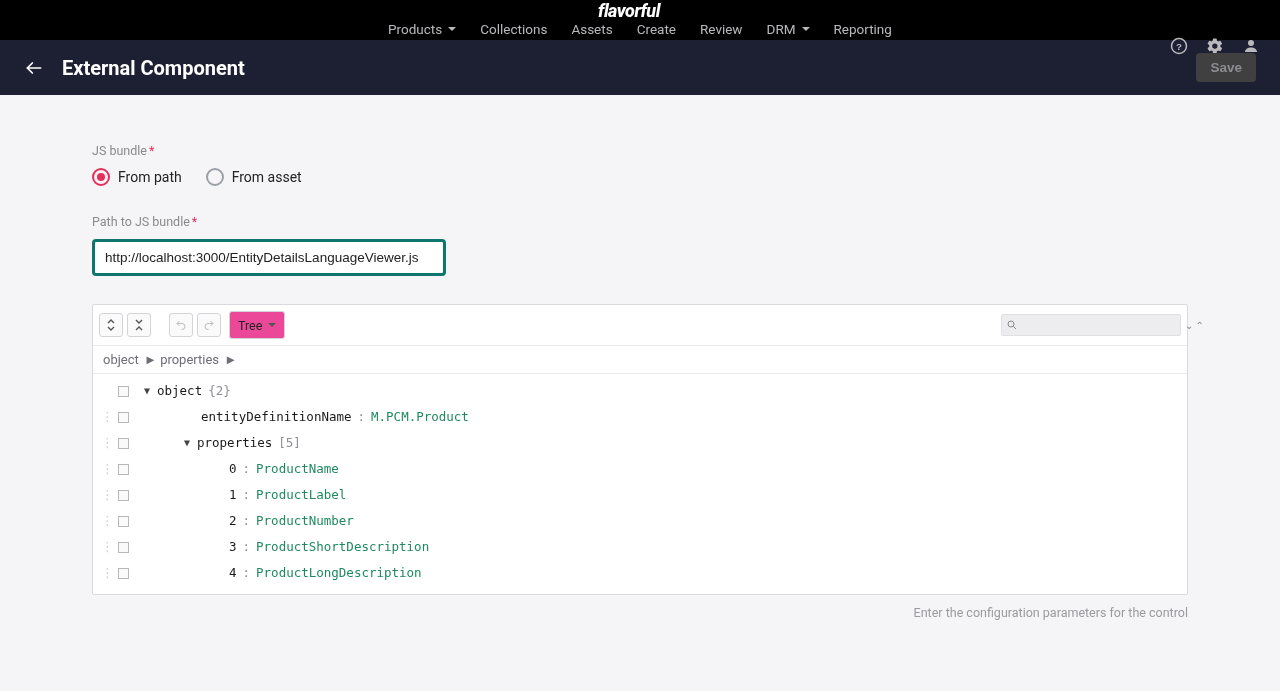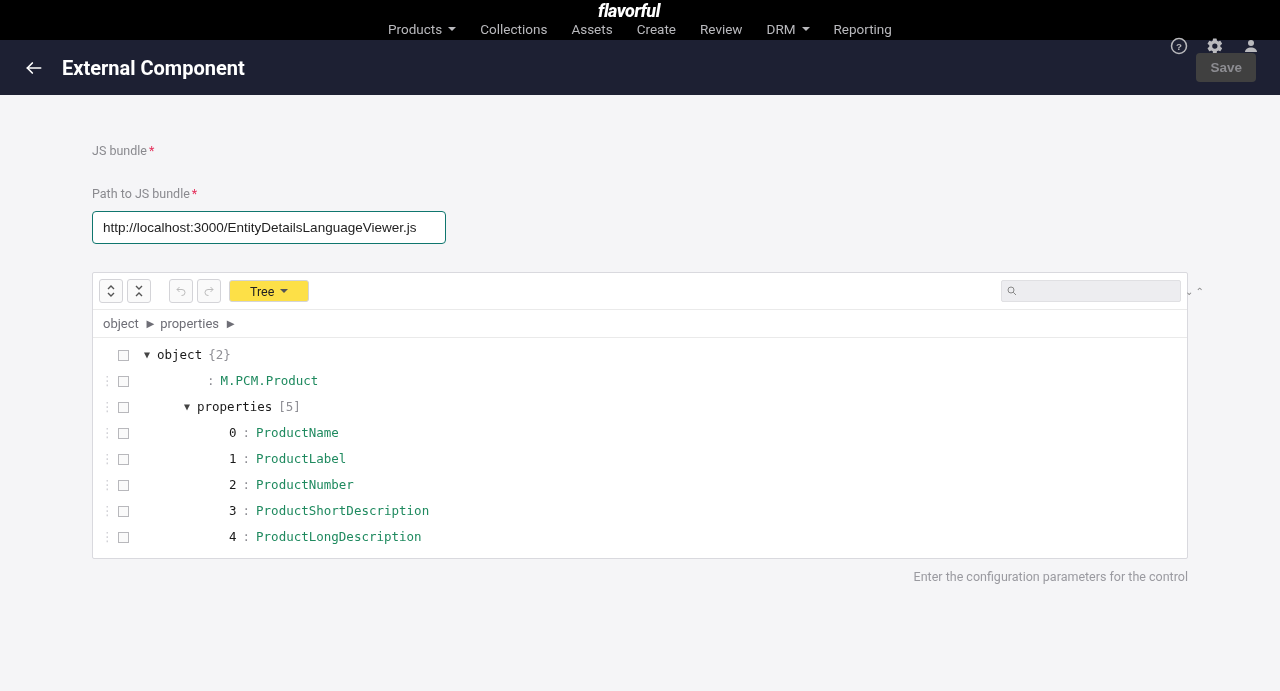--- a/index.html
+++ b/index.html
@@ -17,27 +17,27 @@
 .save-btn { margin-left: auto; background: #404040; color: #8c8c91; border: none; border-radius: 4px; padding: 7px 14px; font-size: 13.5px; font-weight: 600; cursor: default; }
 .content { padding: 48px 92px 40px 92px; }
 .field-group { margin-bottom: 28px; }
 .label { font-size: 12.5px; color: #8a8a8f; margin-bottom: 10px; display: block; }
 .req { color: #e42e5a; margin-left: 2px; }
 .radio-row { display: flex; gap: 24px; align-items: center; font-size: 14px;}
 .radio-opt { display: flex; align-items: center; gap: 8px; cursor: pointer; }
 .radio-outer { width: 18px; height: 18px; border: 2px solid #9aa0a6; border-radius: 50%; display: flex; align-items: center; justify-content: center; }
 .radio-outer.selected { border-color: #e62e5a; }
 .radio-inner { width: 8px; height: 8px; background: #e62e5a; border-radius: 50%; }
-.text-input { width: 354px; padding: 8px 10px; font-size: 13.5px; border: 1px solid #0f766e; border-radius: 4px; color: #222; }
+.text-input { width: 354px; padding: 8px 10px; font-size: 13.5px; border: 3px solid #0f766e; border-radius: 4px; color: #222; }
 .config-section .label { margin-bottom: 6px; }
 .json-editor { border: 1px solid #d9d9de; border-radius: 2px; background: #fff; }
 .je-toolbar { display: flex; align-items: center; gap: 4px; padding: 6px 6px; border-bottom: 1px solid #eaeaea; }
 .je-btn { width: 24px; height: 24px; border: 1px solid #d4d4d8; background: #fafafa; border-radius: 3px; display: flex; align-items: center; justify-content: center; cursor: pointer; font-size: 11px; color: #555;}
 .je-btn.disabled { color: #bcbcbc; cursor: default; }
-.je-mode { height: 22px; border: 1px solid #d4d4d8; background: #fde047; border-radius: 3px; padding: 0 20px; display: flex; align-items: center; gap: 4px; font-size: 12.5px; cursor: pointer; margin-left:4px;}
+.je-mode { height: 28px; border: 1px solid #d4d4d8; background: #ec4899; border-radius: 3px; padding: 0 8px; display: flex; align-items: center; gap: 4px; font-size: 12.5px; cursor: pointer; margin-left:4px;}
 .je-search { margin-left: auto; display:flex; align-items:center; background:#ededf0; border:1px solid #e0e0e3; border-radius:2px; height:22px; width:180px; padding:0 4px;}
 .je-search svg { flex-shrink:0; }
 .je-search input { border:none; background:transparent; flex:1; outline:none; font-size:12px; padding:0 4px;}
 .je-nav { display:flex; gap:2px; margin-left:4px; }
 .je-nav span { font-size:10px; color:#888; cursor:pointer;}
 .je-breadcrumb { padding: 6px 10px; font-size: 13px; color: #6e6e76; border-bottom: 1px solid #eaeaea; }
 .je-breadcrumb .crumb { margin-right: 2px; }
 .je-tree { padding: 4px 0 8px 0; font-family: ui-monospace, Menlo, Consolas, monospace; font-size: 12.5px; line-height: 26px;}
 .je-row { display: flex; align-items: center; height: 26px; padding-left: 8px; }
 .je-handle { width: 14px; text-align:center; color: #cfcfd4; }
@@ -112,20 +112,32 @@
   <div class="page-title">External Component</div>
   <button class="save-btn">Save</button>
 </div>
 
 <div class="content">
 
   <div class="field-group">
     <span class="label">
       <span>JS bundle</span><span class="req">*</span>
     </span>
+    <div class="radio-row">
+      <div class="radio-opt">
+        <span class="radio-outer selected">
+            <span class="radio-inner"></span>
+          </span>
+        <span>From path</span>
+      </div>
+      <div class="radio-opt">
+        <span class="radio-outer"></span>
+        <span>From asset</span>
+      </div>
+    </div>
   </div>
 
   <div class="field-group">
     <span class="label">
       <span>Path to JS bundle</span><span class="req">*</span>
     </span>
     <input class="text-input" type="text" value="http://localhost:3000/EntityDetailsLanguageViewer.js" style="">
   </div>
 
   <div class="field-group config-section">
@@ -191,20 +203,21 @@
           <span class="je-caret">▼</span>
           <span class="je-key">object</span>
           <span class="je-count">{2}</span>
         </div>
         <div class="je-row">
           <span class="je-handle">⋮⋮</span>
           <span class="je-action">
               <span class="je-action-box"></span>
             </span>
           <span class="je-indent" style="width:70px"></span>
+          <span class="je-key">entityDefinitionName</span>
           <span class="je-colon">:</span>
           <span class="je-val">M.PCM.Product</span>
         </div>
         <div class="je-row">
           <span class="je-handle">⋮⋮</span>
           <span class="je-action">
               <span class="je-action-box"></span>
             </span>
           <span class="je-indent" style="width:50px"></span>
           <span class="je-caret">▼</span>

